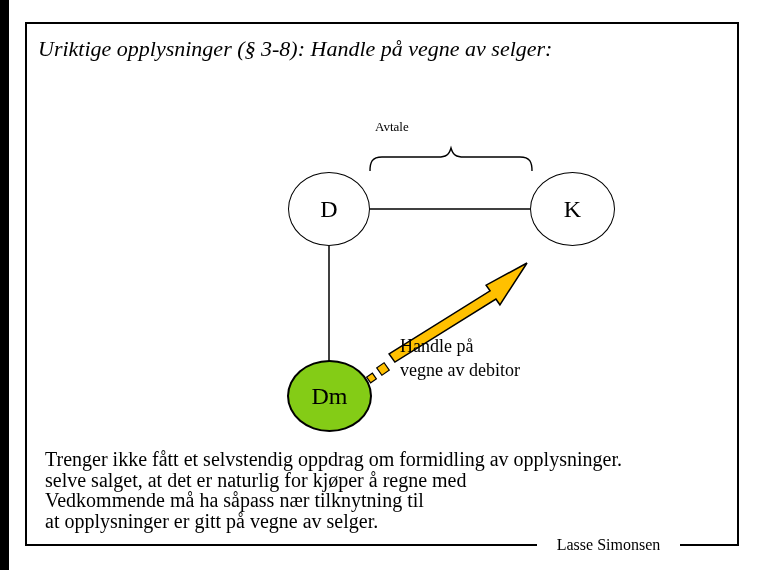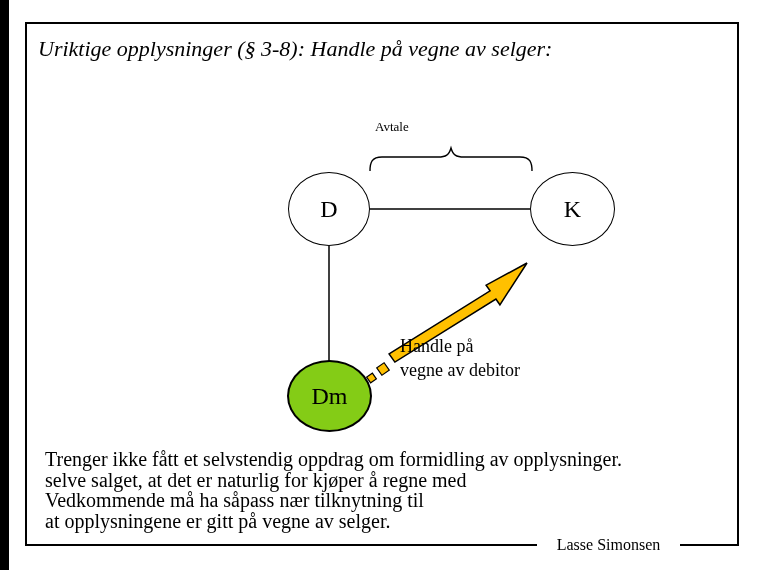--- a/index.html
+++ b/index.html
@@ -112,16 +112,16 @@
 
 <div class="arrow-label">
   <span>Handle på</span>
   <span>vegne av debitor</span>
 </div>
 
 <div class="note">
   <div>Trenger ikke fått et selvstendig oppdrag om formidling av opplysninger.</div>
   <div>selve salget, at det er naturlig for kjøper å regne med</div>
   <div>Vedkommende må ha såpass nær tilknytning til</div>
-  <div>at opplysningene er gitt på vegne av selger.</div>
+  <div>at opplysninger er gitt på vegne av selger.</div>
 </div>
 
 <div class="author-label">Lasse Simonsen</div>
 
 </body></html>

